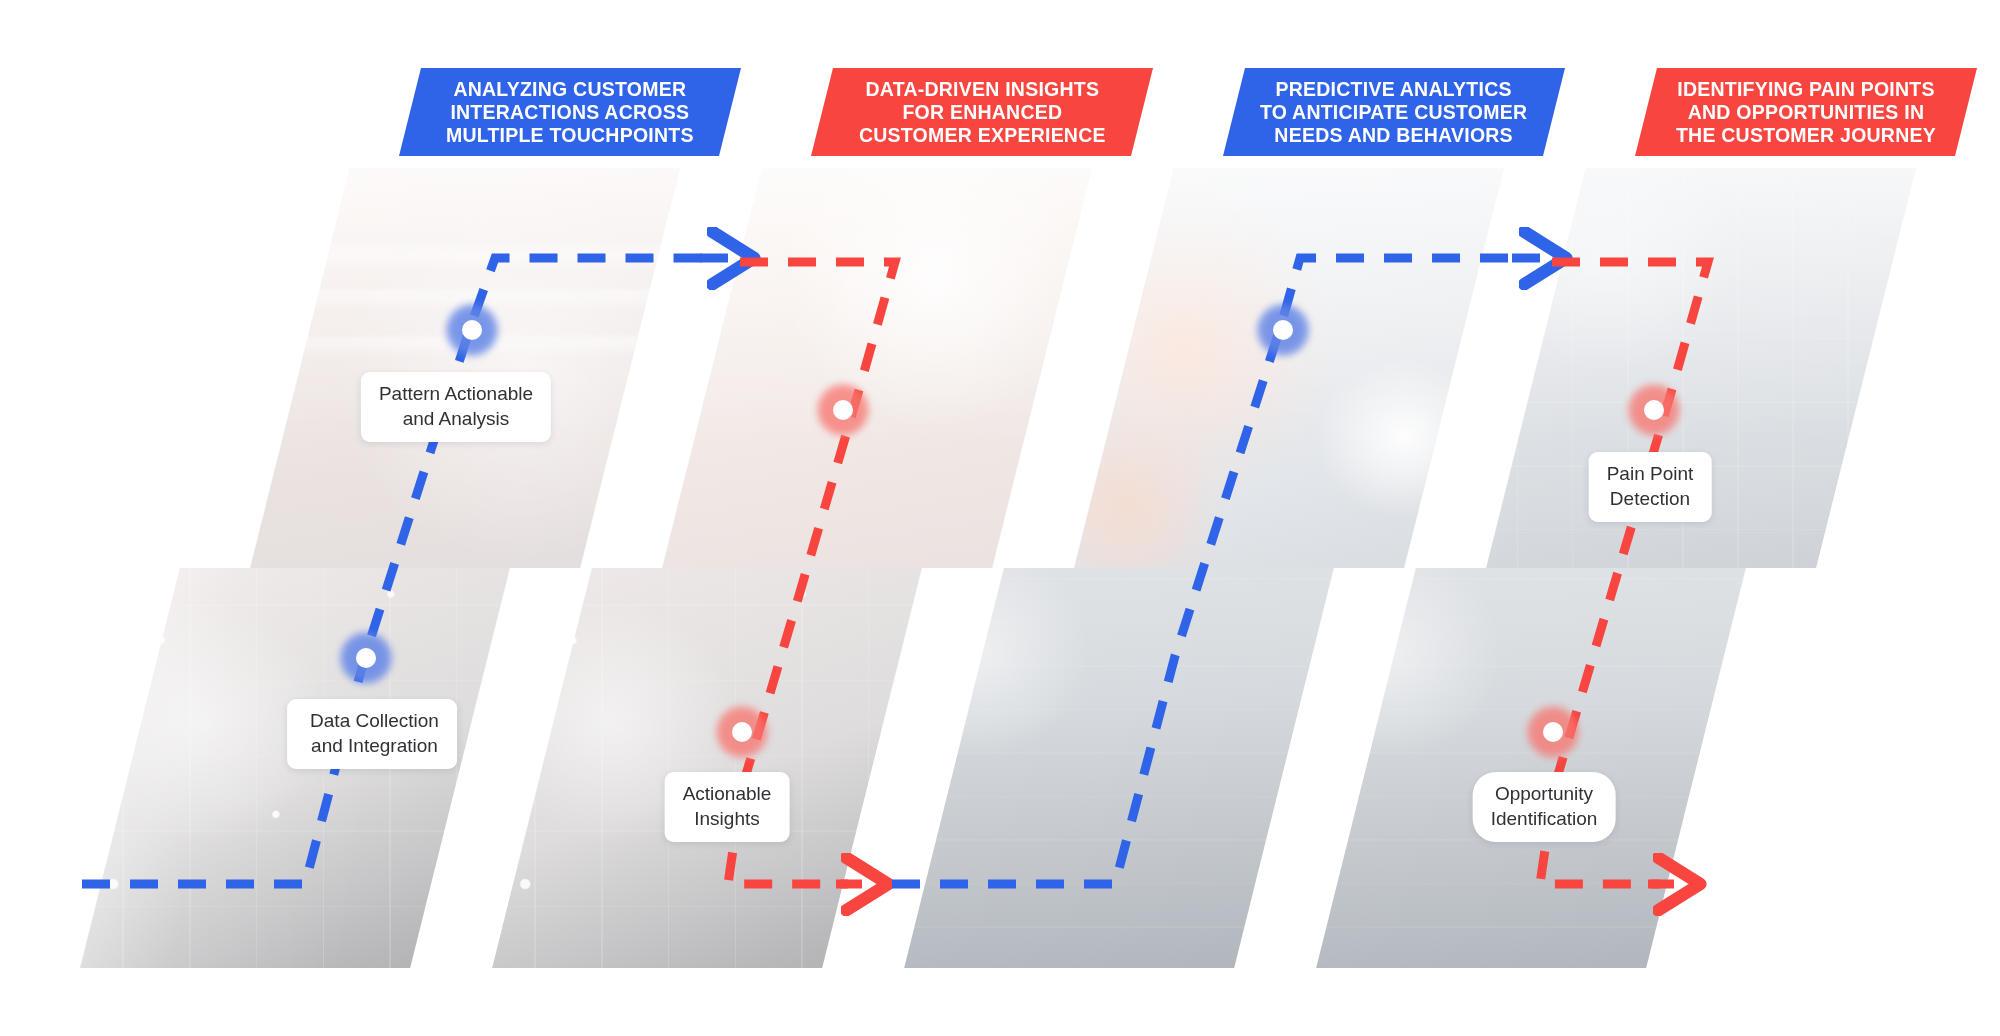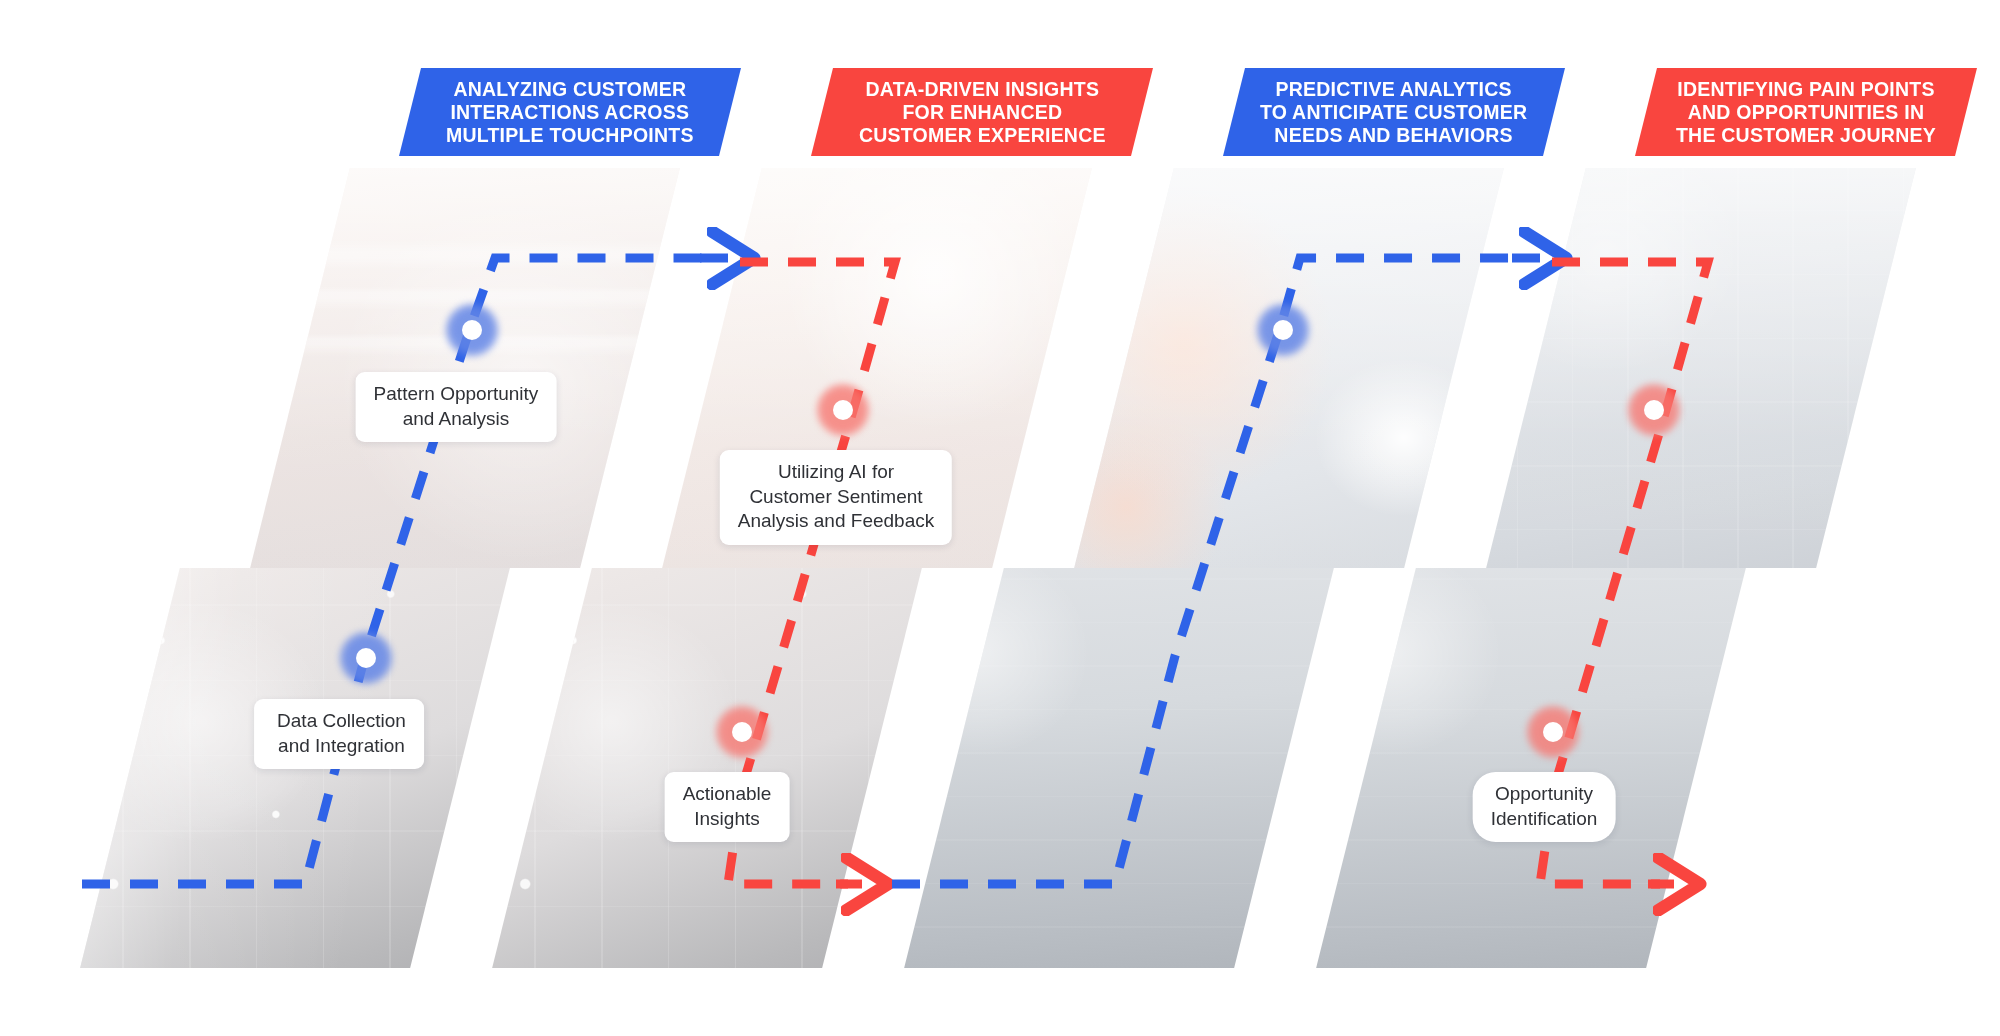--- a/index.html
+++ b/index.html
@@ -241,31 +241,30 @@
 
   <div class="node red" style="left:1654px;top:410px;">
     <div class="glow"></div>
     <div class="core"></div>
   </div>
   <div class="node red" style="left:1553px;top:732px;">
     <div class="glow"></div>
     <div class="core"></div>
   </div>
 
-  <div class="chip" style="left:456px;top:372px;">Pattern Opportunity
+  <div class="chip" style="left:456px;top:372px;">Pattern Actionable
 and Analysis</div>
 
-  <div class="chip" style="left:339px;top:699px;padding-left:23px;">Data Collection
+  <div class="chip" style="left:372px;top:699px;padding-left:23px;">Data Collection
 and Integration</div>
 
-  <div class="chip" style="left:836px;top:450px;">Utilizing AI for
-Customer Sentiment
-Analysis and Feedback</div>
 
   <div class="chip" style="left:727px;top:772px;">Actionable
 Insights</div>
 
 
+  <div class="chip" style="left:1650px;top:452px;">Pain Point
+Detection</div>
 
   <div class="chip" style="left:1544px;top:772px;border-radius:23px;">Opportunity
 Identification</div>
 
 </div>
 
 </body></html>

